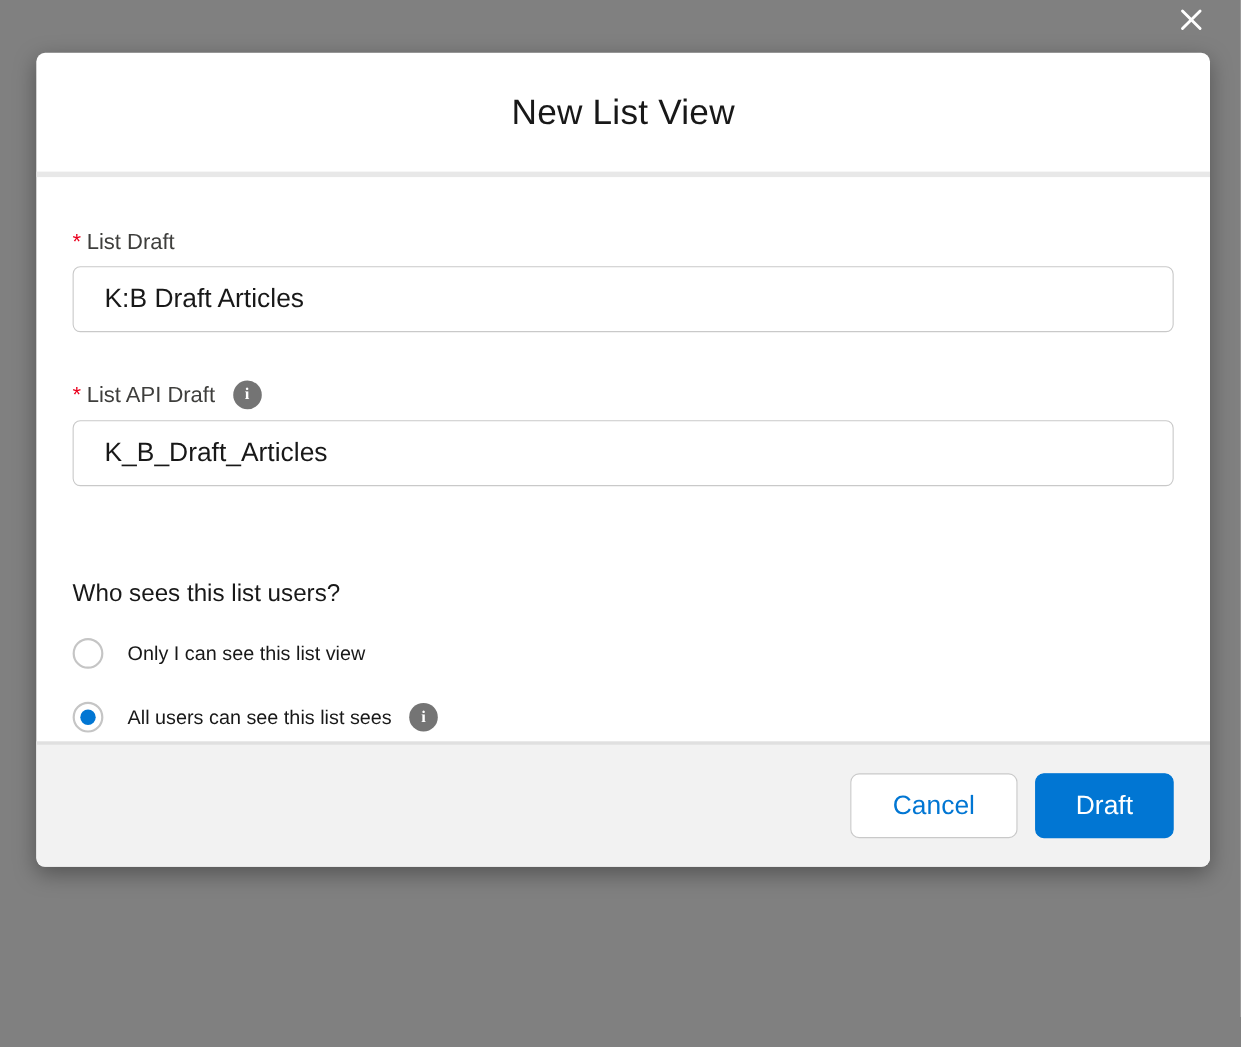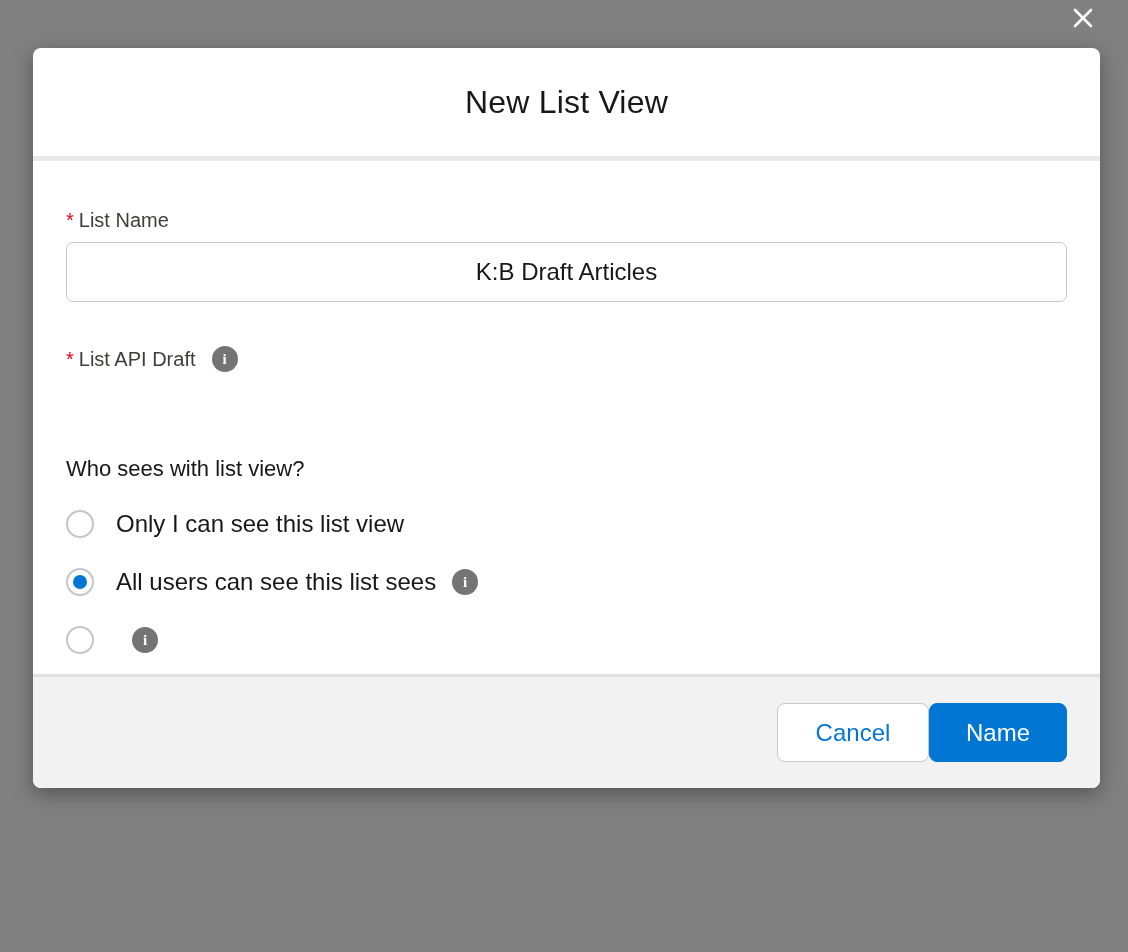--- a/index.html
+++ b/index.html
@@ -88,21 +88,20 @@
     width: 1001px;
     height: 60px;
     border: 1px solid var(--border-gray, #c9c9c9);
     border-radius: 7px;
     padding: 0 28px;
     font-size: 24px;
     color: var(--text-dark, #181818);
     font-family: "Liberation Sans", "DejaVu Sans", sans-serif;
     background: #ffffff;
     outline: none;
-    text-align: center;
   }
   .visibility-section { margin-top: 84px; }
   .visibility-question {
     font-size: 22px;
     color: var(--text-dark, #181818);
     margin-bottom: 28px;
   }
   .radio-row {
     display: flex;
     align-items: center;
@@ -123,32 +122,33 @@
     justify-content: center;
   }
   .radio-dot {
     width: 14px;
     height: 14px;
     border-radius: 50%;
     background: transparent;
   }
   .radio-row.selected .radio-dot { background: var(--accent-blue, #0176d3); }
   .radio-label {
-    font-size: 24px;
+    font-size: 18px;
     color: var(--text-dark, #181818);
   }
   .modal-footer {
     flex: none;
     height: 114px;
     background: var(--footer-bg, #f2f2f2);
     border-top: 3px solid #e0e0e0;
     display: flex;
     align-items: center;
     justify-content: flex-end;
     padding-right: 33px;
+    gap: 16px;
   }
   .btn {
     height: 59px;
     border-radius: 8px;
     font-size: 24px;
     font-family: "Liberation Sans", "DejaVu Sans", sans-serif;
     cursor: pointer;
     padding: 0 36px;
   }
   .btn-cancel {
@@ -178,35 +178,36 @@
 
   <div class="modal-header">
     <h2 class="modal-title">New List View</h2>
   </div>
 
   <div class="modal-body">
 
     <div class="field">
       <div class="field-label-row">
         <span class="required-star">*</span>
-        <span>List Name</span>
+        <span>List Draft</span>
       </div>
       <input class="text-input" type="text" value="K:B Draft Articles" style="">
     </div>
 
     <div class="field">
       <div class="field-label-row">
         <span class="required-star">*</span>
         <span>List API Draft</span>
         <span class="info-icon">i</span>
       </div>
+      <input class="text-input" type="text" value="K_B_Draft_Articles" style="">
     </div>
 
     <div class="visibility-section">
-      <div class="visibility-question">Who sees with list view?</div>
+      <div class="visibility-question">Who sees this list users?</div>
 
       <div class="radio-row">
         <span class="radio-circle">
             <span class="radio-dot"></span>
           </span>
         <span class="radio-label">Only I can see this list view</span>
       </div>
 
       <div class="radio-row selected">
         <span class="radio-circle">
@@ -221,16 +222,16 @@
             <span class="radio-dot"></span>
           </span>
         <span class="info-icon">i</span>
       </div>
     </div>
 
   </div>
 
   <div class="modal-footer">
     <button class="btn btn-cancel">Cancel</button>
-    <button class="btn btn-save">Name</button>
+    <button class="btn btn-save">Draft</button>
   </div>
 
 </div>
 
 </body></html>

